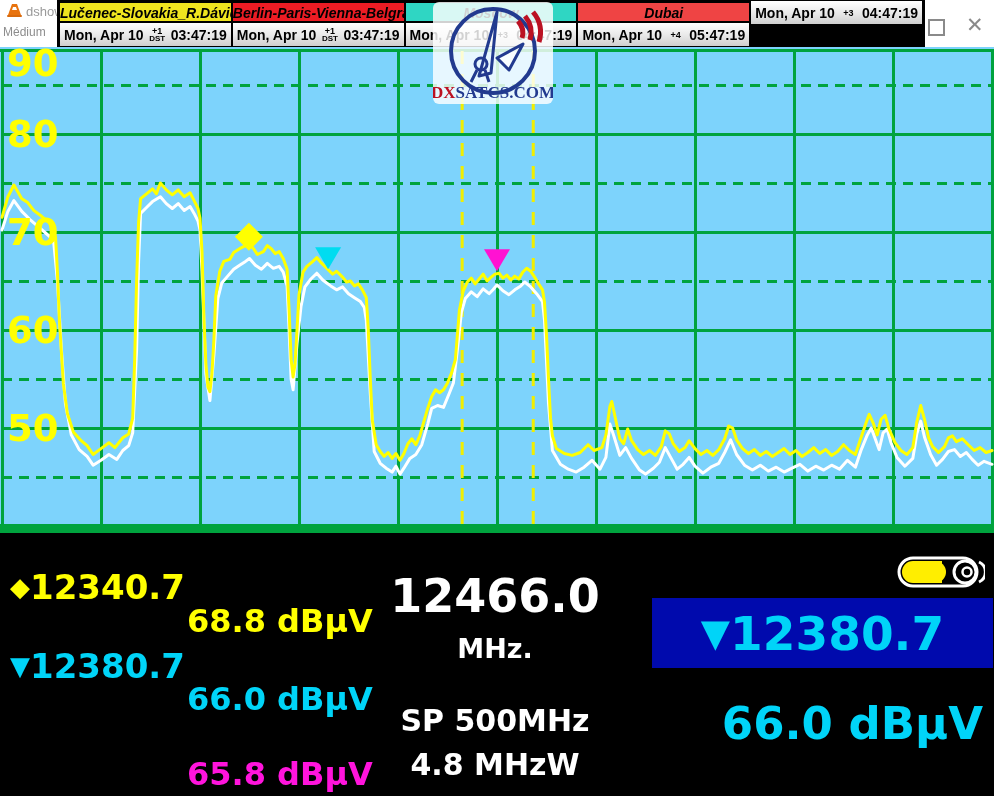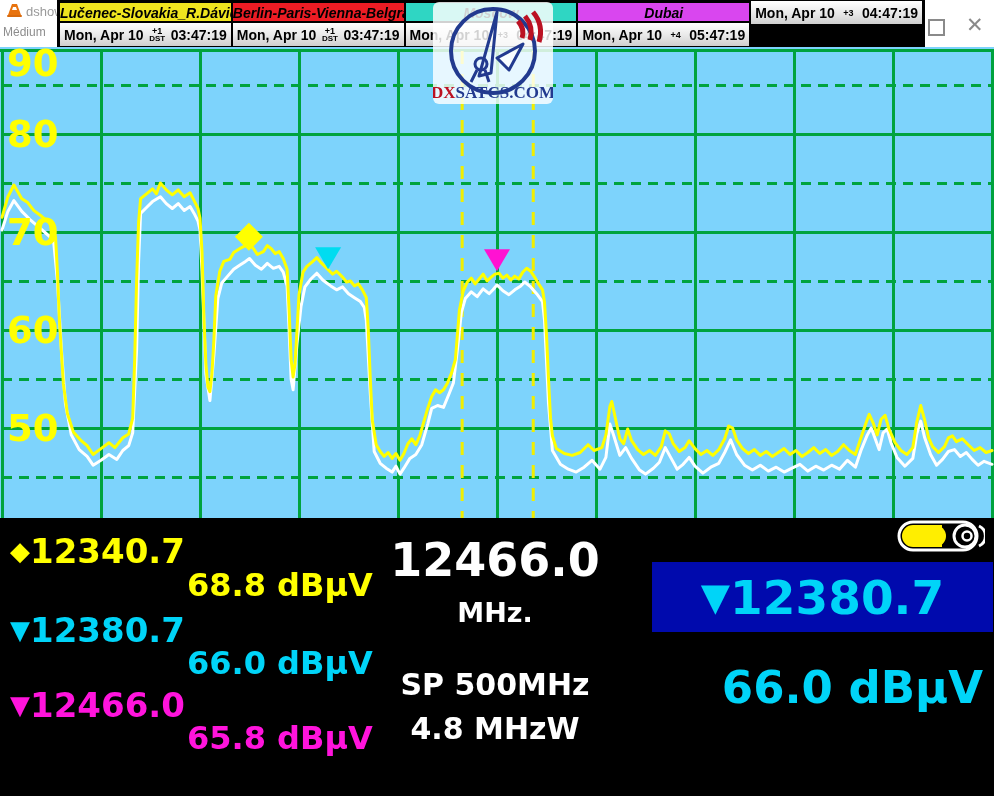--- a/index.html
+++ b/index.html
@@ -22,21 +22,21 @@
               justify-content:space-between;padding:0 4px;font-size:14px;font-weight:bold;color:#000;white-space:nowrap;
               font-family:"Liberation Sans",sans-serif;}
   .tz-block{display:flex;flex-direction:column;align-items:center;line-height:8px;margin:0 2px;}
   .tz-off{font-size:9px;font-weight:bold;}
   .tz-dst{font-size:8px;font-weight:bold;}
   
   #plot{position:absolute;left:0;top:47px;width:994px;height:486px;background:#7dd3fc;}
   
   #logo{position:absolute;left:433px;top:2px;width:120px;height:102px;border-radius:17px;}
   
-  #infopanel{position:absolute;left:0;top:518px;width:994px;height:202px;background:#000;}
+  #infopanel{position:absolute;left:0;top:554px;width:994px;height:202px;background:#000;}
   .mk-freq{position:absolute;left:10px;font-size:34px;font-weight:bold;white-space:nowrap;}
   .mk-sym{font-size:26px;vertical-align:3px;}
   .mk-level{position:absolute;left:187px;font-size:32px;font-weight:bold;white-space:nowrap;}
   #mk-f1{top:13px;} #mk-l1{top:48px;}
   #mk-f2{top:92px;} #mk-l2{top:126px;}
   #mk-f3{top:167px;} #mk-l3{top:201px;}
   .centercol{position:absolute;left:370px;width:250px;text-align:center;color:#fff;font-weight:bold;white-space:nowrap;}
   #cf{top:15px;font-size:46px;}
   #cf-unit{top:79px;font-size:27px;}
   #span{top:149px;font-size:30px;}
@@ -93,21 +93,21 @@
       <div class="clock-time">
         <span>Mon, Apr 10</span>
         <span class="tz-block">
             <span class="tz-off">+3</span>
             <span class="tz-dst"></span>
           </span>
         <span>04:47:19</span>
       </div>
     </div>
     <div class="clock-panel">
-      <div class="clock-title" style="background: #d946ef;">Dubai</div>
+      <div class="clock-title" style="background: #ef4444;">Dubai</div>
       <div class="clock-time">
         <span>Mon, Apr 10</span>
         <span class="tz-block">
             <span class="tz-off">+4</span>
             <span class="tz-dst"></span>
           </span>
         <span>05:47:19</span>
       </div>
     </div>
     <div class="clock-panel">
@@ -176,21 +176,20 @@
         <tspan fill="#bb1122">DX</tspan><tspan fill="#223a8f">SATCS.COM</tspan>
       </text>
     </svg>
   </div>
 
   <div id="infopanel">
     <div id="mk-f1" class="mk-freq" style="color: rgb(255, 255, 0);"><span class="mk-sym">◆</span><span>12340.7</span></div>
     <div id="mk-l1" class="mk-level" style="color: rgb(255, 255, 0);">68.8 dBµV</div>
     <div id="mk-f2" class="mk-freq" style="color: rgb(0, 212, 248);"><span class="mk-sym">▼</span><span>12380.7</span></div>
     <div id="mk-l2" class="mk-level" style="color: rgb(0, 212, 248);">66.0 dBµV</div>
-    <div id="mk-f3" class="mk-freq" style="color: rgb(255, 20, 220);"><span class="mk-sym">▼</span><span>12466.0</span></div>
     <div id="mk-l3" class="mk-level" style="color: rgb(255, 20, 220);">65.8 dBµV</div>
 
     <div id="cf" class="centercol">12466.0</div>
     <div id="cf-unit" class="centercol">MHz.</div>
     <div id="span" class="centercol">SP 500MHz</div>
     <div id="bw" class="centercol">4.8 MHzW</div>
 
     <svg id="battery" viewBox="0 0 88 32">
       <rect x="2" y="2" width="78" height="28" rx="14" fill="#000" stroke="#ffffff" stroke-width="3"></rect>
       <rect id="batt-fill-round" x="5" y="5" width="44" height="22" rx="11" fill="#ffee00"></rect>

